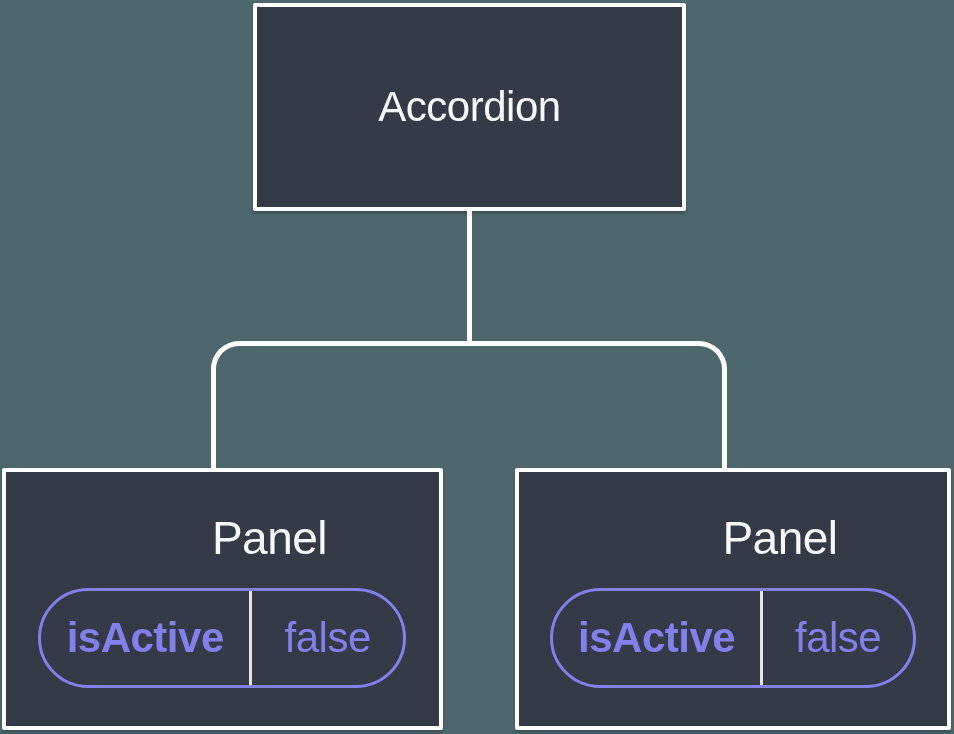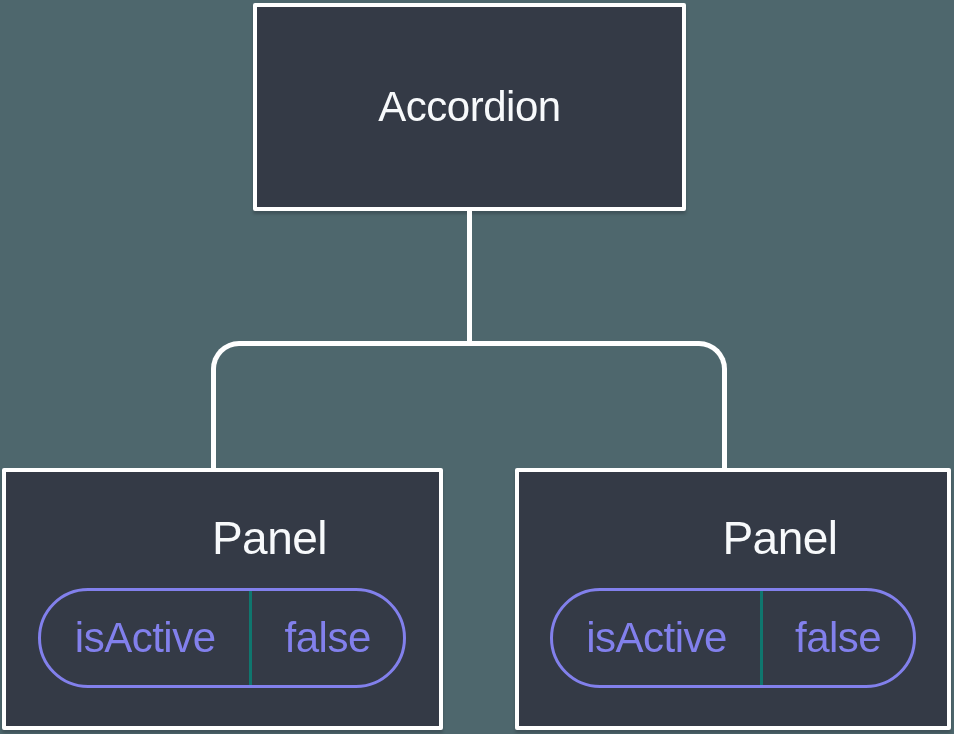--- a/index.html
+++ b/index.html
@@ -86,22 +86,23 @@
   .pill-cell {
     display: flex;
     align-items: center;
     justify-content: center;
     color: #8280EC;
     font-size: 42px;
     letter-spacing: -0.5px;
   }
   .pill-cell-name {
     width: 58.4%;
-    border-right: 3px solid #0f766e;
+    border-right: 3px solid #e5e5e5;
     box-sizing: border-box;
+    font-weight: bold;
   }
   .pill-cell-value {
     flex: 1;
     text-align: right;
   }
 
   
   .connector-stem {
     position: absolute;
     left: 467px;

